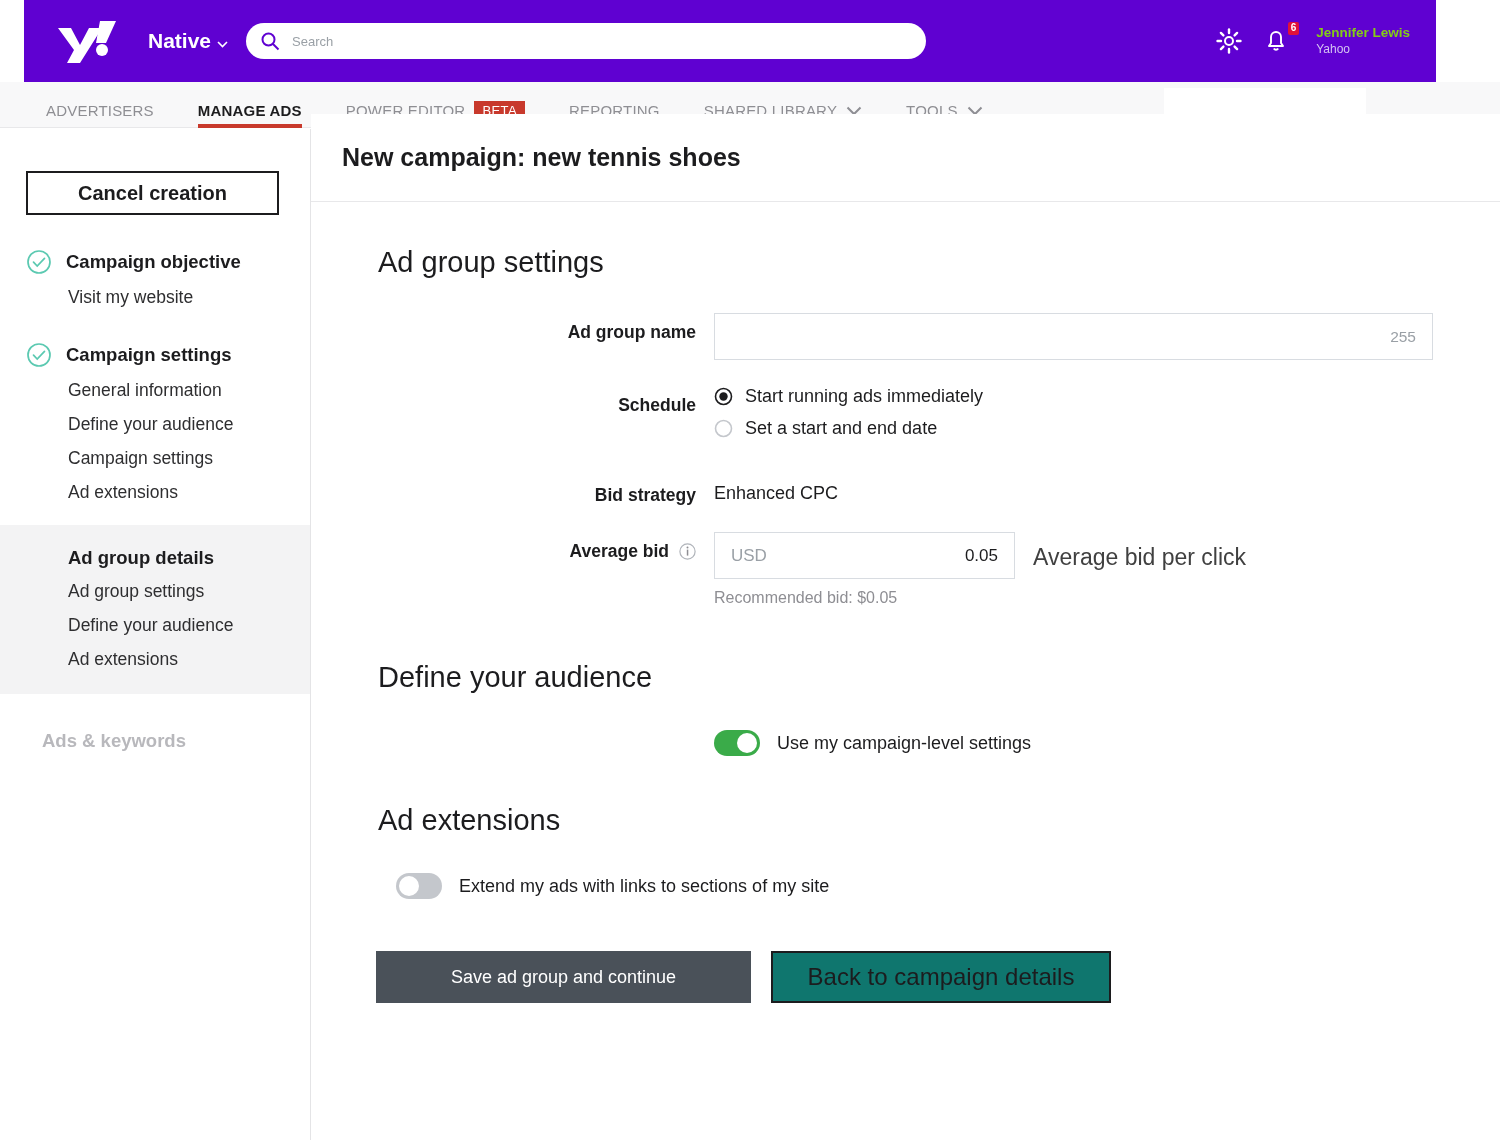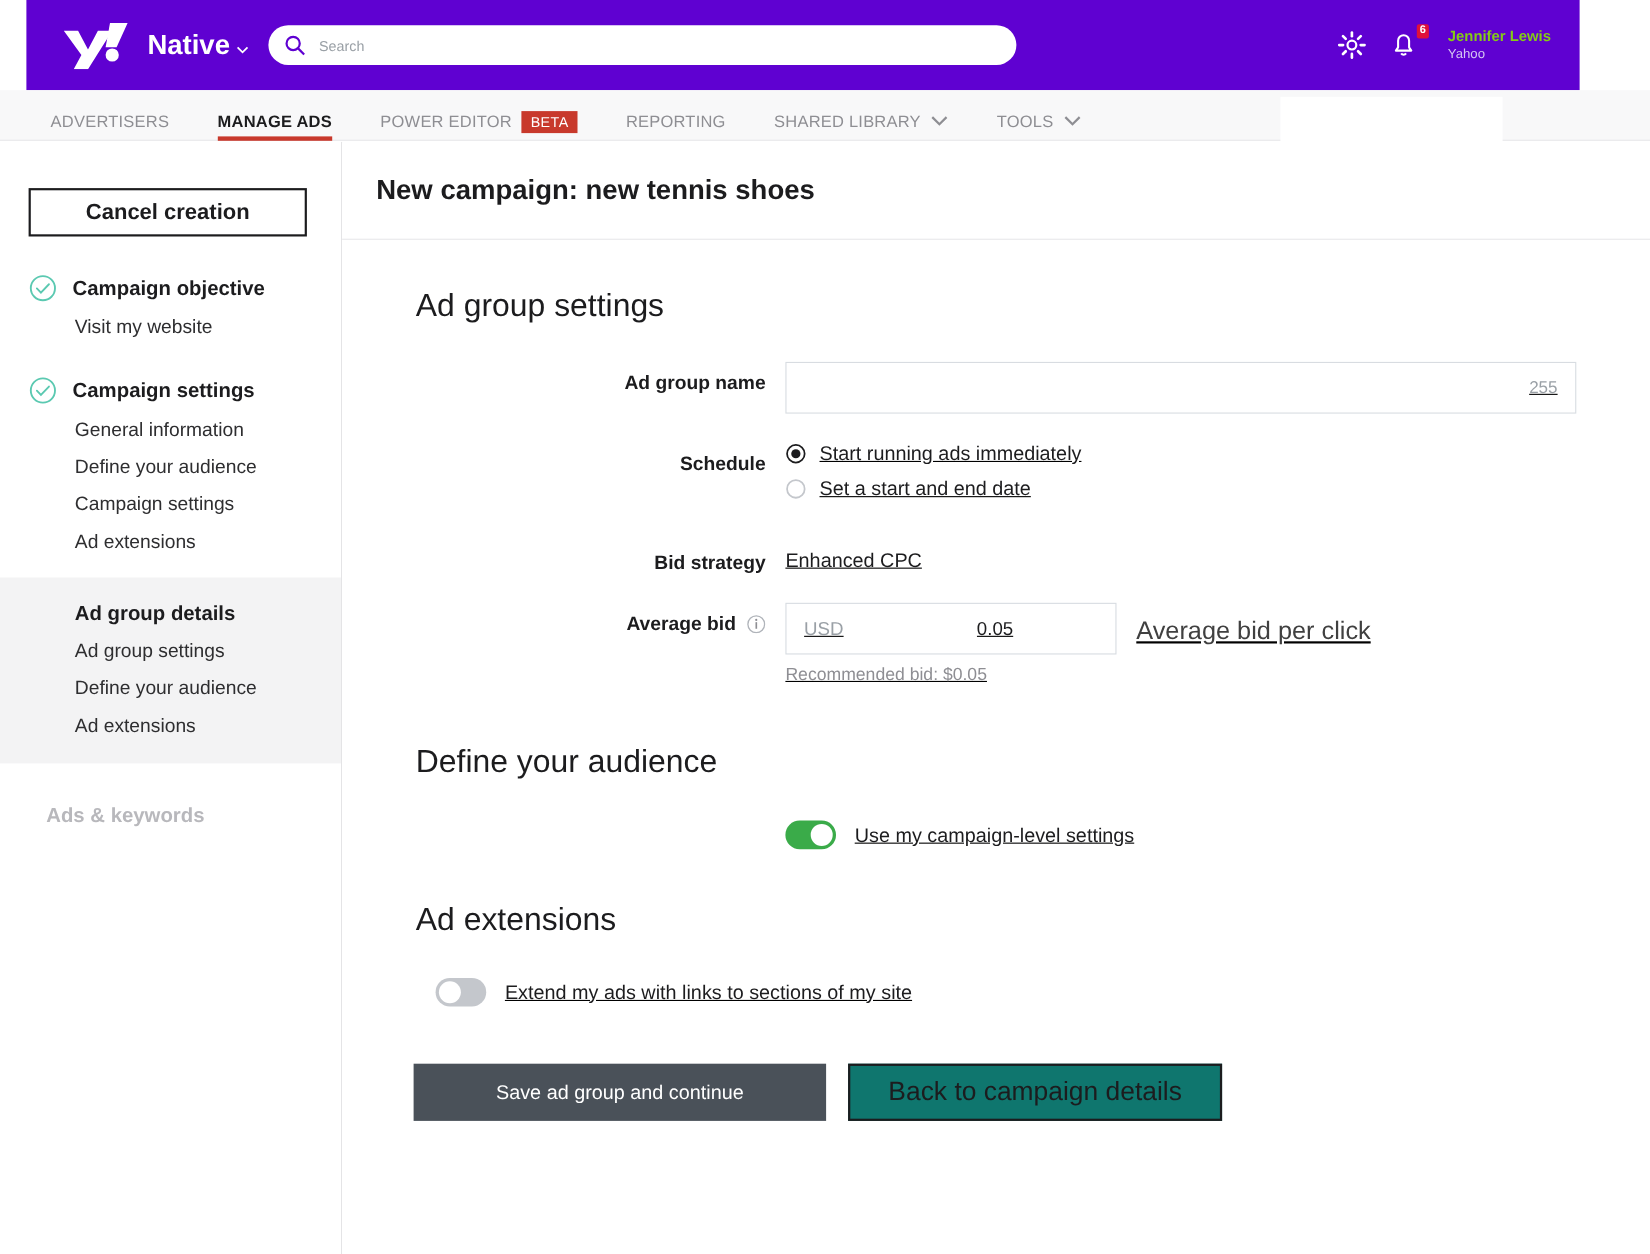--- a/index.html
+++ b/index.html
@@ -15,22 +15,22 @@
     position: absolute; left: 24px; top: 0;
     width: 1412px; height: 82px;
     background: #5f01d1;
     display: flex; align-items: center;
   }
   .yahoo-logo {
     margin-left: 30px; width: 66px; height: 48px;
     display: flex; align-items: center; justify-content: center;
   }
   .brand-native {
-    margin-left: 14px;
-    color: #ffffff; font-size: 25px; font-weight: bold;
+    margin-left: 28px;
+    color: #ffffff; font-size: 21px; font-weight: bold;
     display: flex; align-items: center; gap: 6px;
   }
   .brand-chevron { display: inline-block; }
   .searchbar {
     margin-left: 18px;
     width: 680px; height: 36px;
     background: #ffffff; border-radius: 18px;
     display: flex; align-items: center;
     padding: 0 14px;
   }
@@ -132,21 +132,21 @@
     font-size: 17.5px; color: #2e2e30; cursor: pointer;
   }
   .sub-item.first { margin-top: 12px; }
   .step-disabled {
     margin-top: 36px; margin-left: 42px;
     font-size: 18.5px; font-weight: bold; color: #b8b8bc;
   }
 
   
   .main {
-    position: absolute; left: 311px; top: 130px;
+    position: absolute; left: 311px; top: 114px;
     width: 1189px; height: 1011px; background: #fff;
   }
   .page-title-bar {
     height: 88px; border-bottom: 1px solid #e8e8ea;
     display: flex; align-items: center;
     padding-left: 31px;
   }
   .page-title { font-size: 25px; font-weight: bold; color: #1c1c1e; }
 
   .content { padding: 44px 0 0 67px; }
@@ -154,21 +154,21 @@
     font-size: 29px; color: #1c1c1e; font-weight: normal;
     margin-bottom: 34px;
   }
   .field-row { display: flex; align-items: flex-start; margin-bottom: 26px; }
   .field-label {
     width: 318px; text-align: right;
     font-size: 17.5px; font-weight: bold; color: #1c1c1e;
     padding-top: 9px;
     display: flex; justify-content: flex-end; align-items: center; gap: 10px;
   }
-  .field-control { margin-left: 18px; text-decoration: underline; }
+  .field-control { margin-left: 18px; }
 
   .text-input {
     width: 719px; height: 47px;
     border: 1px solid #d8dce1; background: #fff;
     display: flex; align-items: center;
     padding: 0 16px;
   }
   .text-input input {
     border: none; outline: none; flex: 1; background: transparent;
     font-family: "Liberation Sans", sans-serif;
@@ -187,21 +187,21 @@
 
   .bid-box {
     width: 301px; height: 47px;
     border: 1px solid #d8dce1; background: #fff;
     display: flex; align-items: center; justify-content: space-between;
     padding: 0 16px;
   }
   .bid-currency { font-size: 17px; color: #9aa0a6; }
   .bid-value {
     border: none; outline: none; background: transparent;
-    width: 110px;
+    text-align: right; width: 110px;
     font-family: "Liberation Sans", sans-serif;
     font-size: 17px; color: #1c1c1e;
   }
   .bid-hint-right {
     font-size: 23px; color: #404040; margin-left: 18px; padding-top: 12px;
   }
   .bid-recommend {
     font-size: 16px; color: #8e8e93; margin-top: 10px;
   }
   .info-icon { width: 17px; height: 17px; cursor: pointer; }

